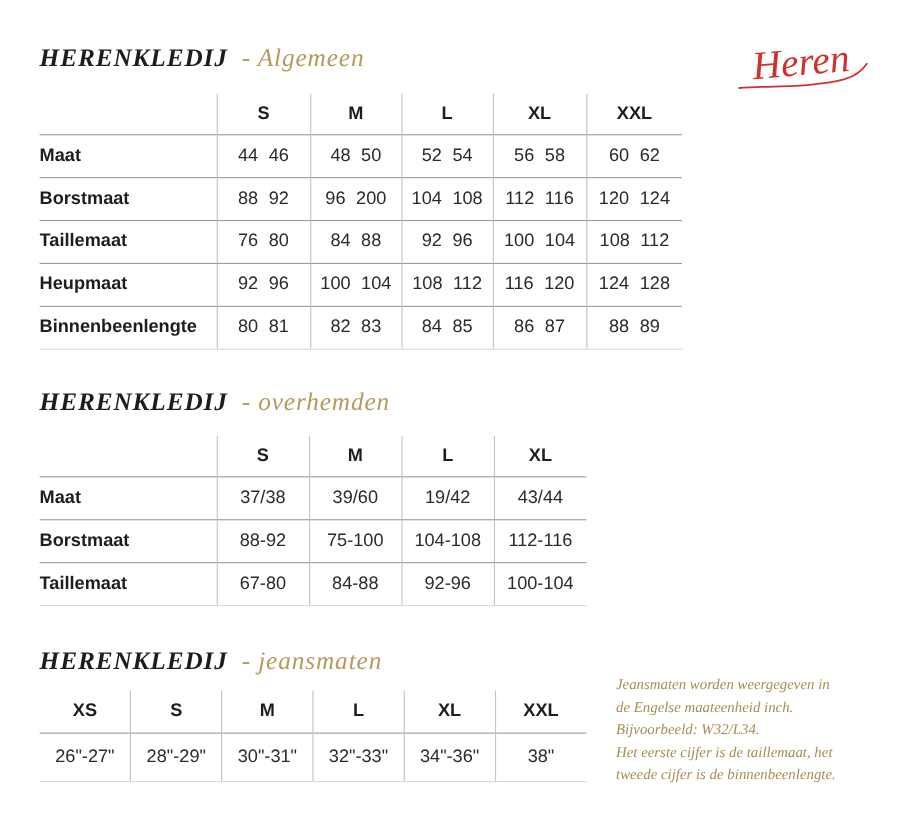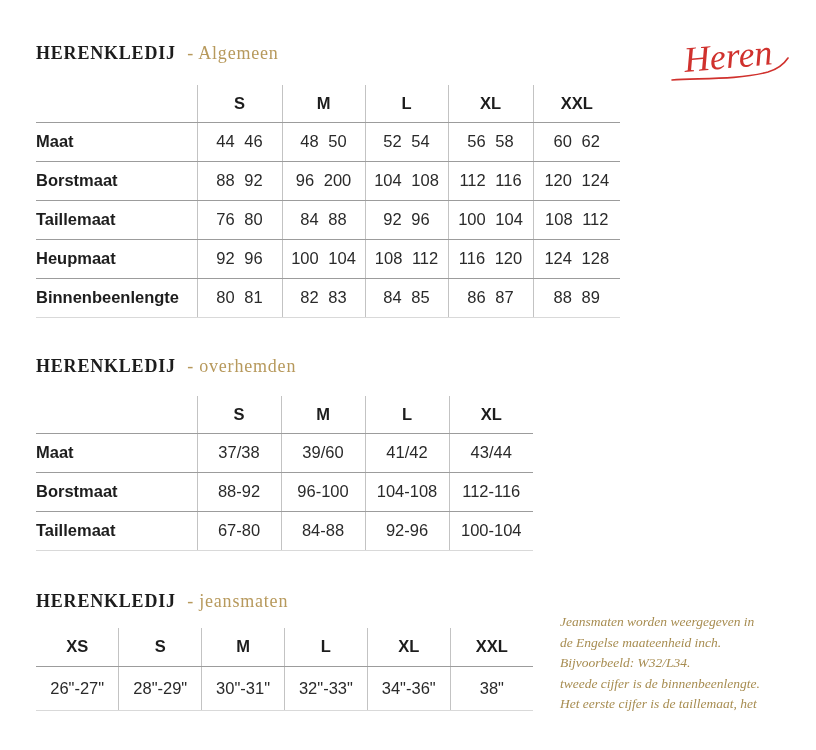--- a/index.html
+++ b/index.html
@@ -17,21 +17,22 @@
   body{
     position:relative;
     width:816px;height:750px;
     overflow:hidden;
     font-family:"Liberation Sans","DejaVu Sans",sans-serif;
   }
   
   .sec-title{
     position:absolute;left:36px;
     font-family:"Liberation Serif","DejaVu Serif",serif;
-    font-size:18px;line-height:30px;
+    font-style:italic;
+    font-size:23px;line-height:30px;
     letter-spacing:0.8px;
     white-space:nowrap;
   }
   .t-main{color:var(--ink);font-weight:600;}
   .t-accent{color:var(--accent_gold);margin-left:6px;font-weight:400;}
   
   table.size-table{
     position:absolute;
     border-collapse:collapse;
     table-layout:fixed;
@@ -168,27 +169,27 @@
     <th class="lbl"></th>
     <th>S</th>
     <th>M</th>
     <th>L</th>
     <th>XL</th>
   </tr>
   <tr>
     <th class="lbl">Maat</th>
     <td>37/38</td>
     <td>39/60</td>
-    <td>41/42</td>
+    <td>19/42</td>
     <td>43/44</td>
   </tr>
   <tr>
     <th class="lbl">Borstmaat</th>
     <td>88-92</td>
-    <td>96-100</td>
+    <td>75-100</td>
     <td>104-108</td>
     <td>112-116</td>
   </tr>
   <tr>
     <th class="lbl">Taillemaat</th>
     <td>67-80</td>
     <td>84-88</td>
     <td>92-96</td>
     <td>100-104</td>
   </tr>
@@ -226,15 +227,15 @@
     <td>34"-36"</td>
     <td>38"</td>
   </tr>
 </tbody>
   </table>
 
 <div class="note">
   <div>Jeansmaten worden weergegeven in</div>
   <div>de Engelse maateenheid inch.</div>
   <div>Bijvoorbeeld: W32/L34.</div>
+  <div>Het eerste cijfer is de taillemaat, het</div>
   <div>tweede cijfer is de binnenbeenlengte.</div>
-  <div>Het eerste cijfer is de taillemaat, het</div>
 </div>
 
 </body></html>

